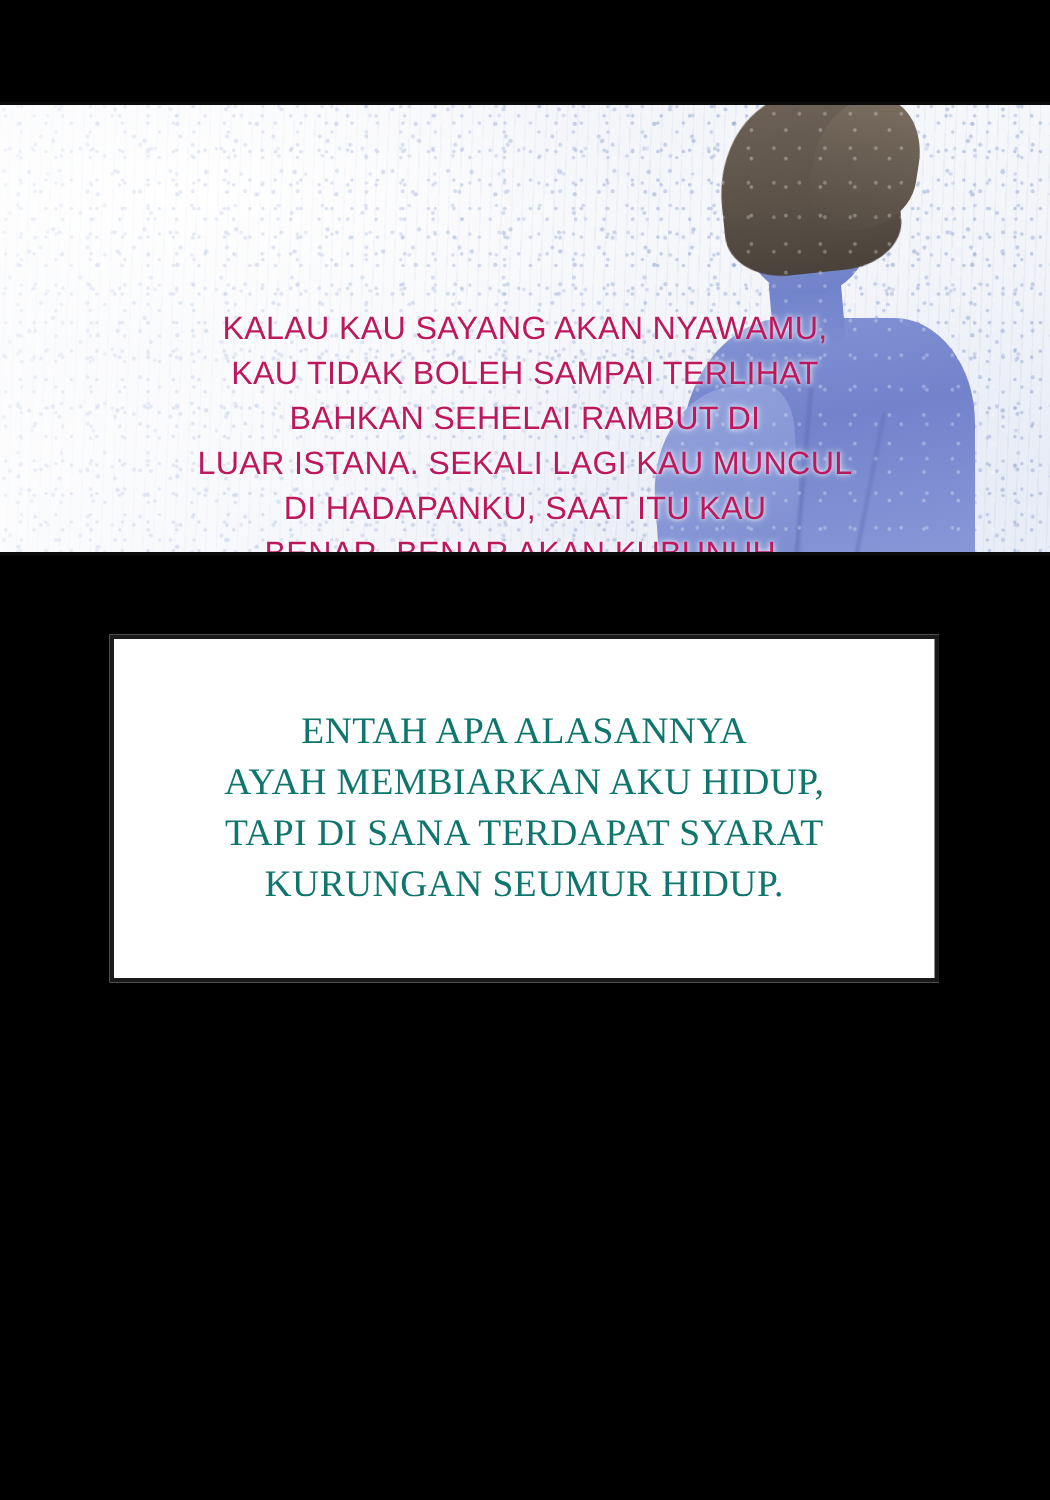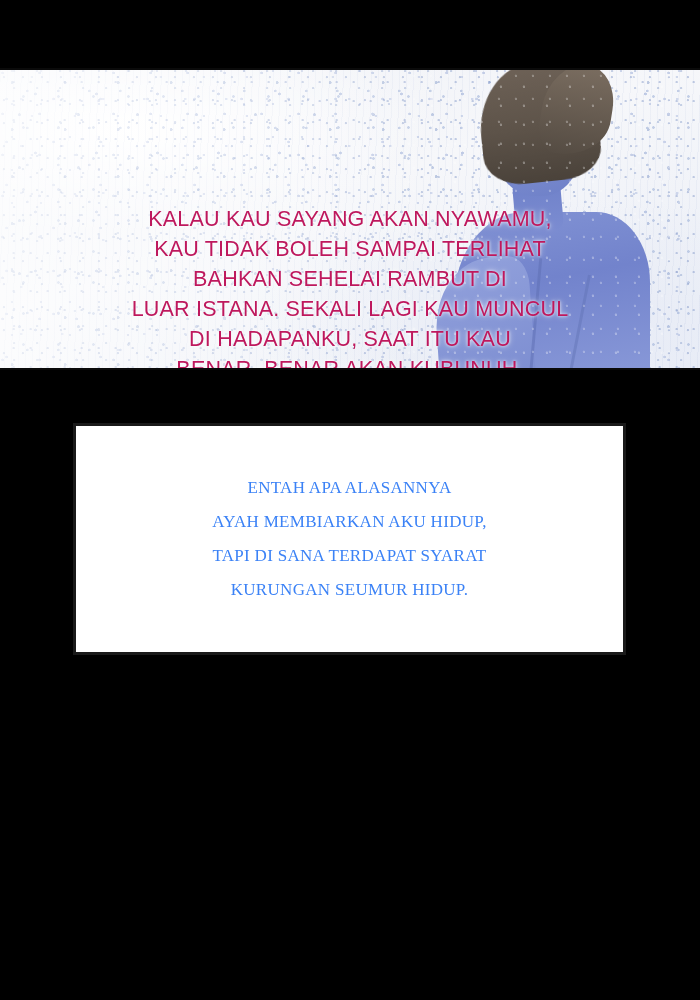--- a/index.html
+++ b/index.html
@@ -227,22 +227,22 @@
     height: 232px;
     background: #ffffff;
     border: 3px solid #1a1a1a;
     box-sizing: border-box;
     display: flex;
     align-items: center;
     justify-content: center;
   }
   .narration-text {
     text-align: center;
-    color: #3b82f6;
-    font-size: 17px;
+    color: #0f766e;
+    font-size: 25px;
     line-height: 34px;
     letter-spacing: .3px;
     white-space: pre-line;
     font-family: "Liberation Serif", serif;
   }
 
   
   .page-white {
     position: absolute;
     left: 0;

